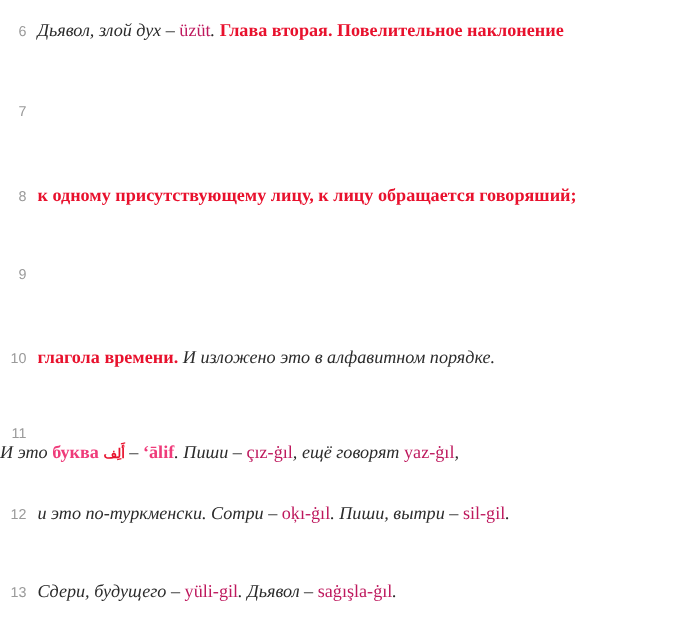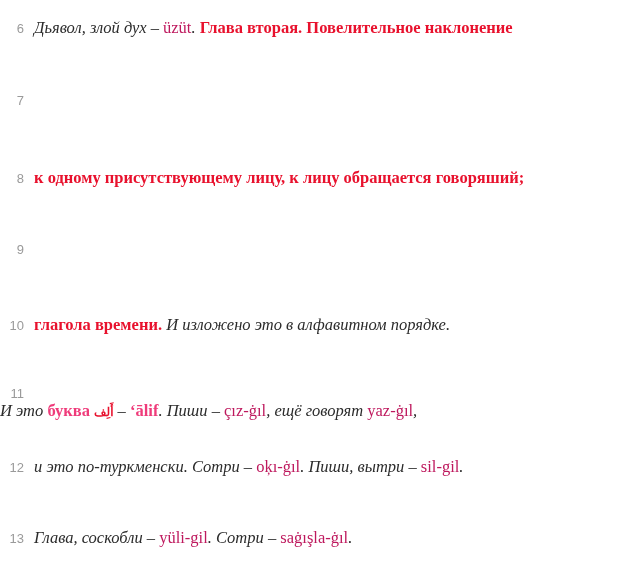--- a/index.html
+++ b/index.html
@@ -95,15 +95,15 @@
     <div class="line" style="position: absolute; left: 0px; top: 386px; width: 617px; flex-direction: column;">
       <span class="line-num">11</span>
       <span class="line-text"><span class="seg black">И это </span><span class="seg pinkbold">буква </span><span class="seg arabic">أَلِف</span><span class="seg black"> – </span><span class="seg pinkbold">‘ālif</span><span class="seg black">. Пиши – </span><span class="seg pink">çız-ġıl</span><span class="seg black">, ещё говорят </span><span class="seg pink">yaz-ġıl</span><span class="seg black">,</span></span>
     </div>
     <div class="line" style="position: absolute; left: 0px; top: 457px; width: 528px;">
       <span class="line-num">12</span>
       <span class="line-text"><span class="seg black">и это по-туркменски. Сотри – </span><span class="seg pink">oķı-ġıl</span><span class="seg black">. Пиши, вытри – </span><span class="seg pink">sil-gil</span><span class="seg black">.</span></span>
     </div>
     <div class="line" style="position: absolute; left: 0px; top: 528px; width: 617px;">
       <span class="line-num">13</span>
-      <span class="line-text"><span class="seg black">Глава, соскобли – </span><span class="seg pink">yüli-gil</span><span class="seg black">. Сотри – </span><span class="seg pink">saġışla-ġıl</span><span class="seg black">.</span></span>
+      <span class="line-text"><span class="seg black">Сдери, будущего – </span><span class="seg pink">yüli-gil</span><span class="seg black">. Дьявол – </span><span class="seg pink">saġışla-ġıl</span><span class="seg black">.</span></span>
     </div>
   </div>
 
 </body></html>

